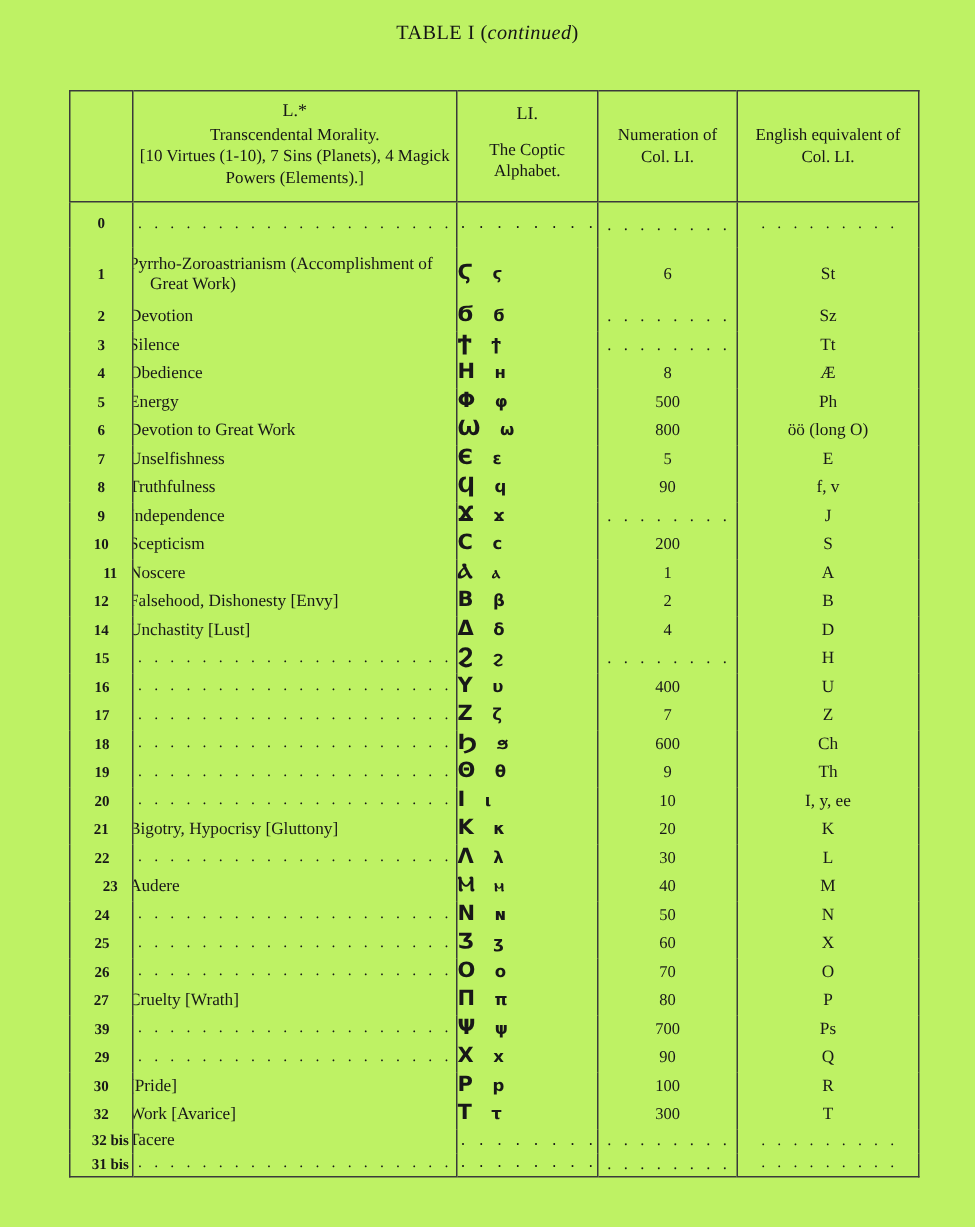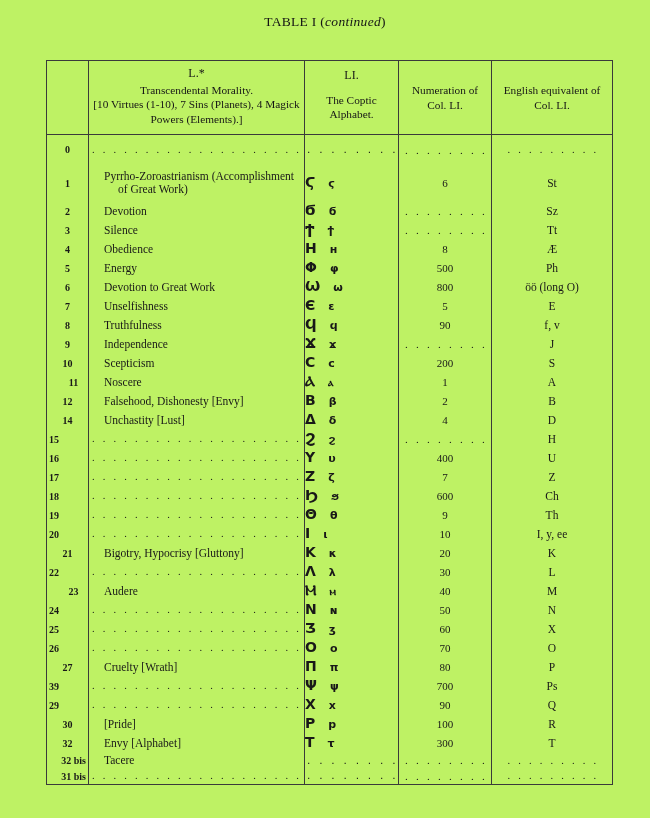--- a/index.html
+++ b/index.html
@@ -25,22 +25,22 @@
   .tbody{display:table-row-group;}
   .tr{display:table-row;height:19px;}
   .tr:nth-child(1){height:30px;}
   .tr:nth-child(2){height:37px;}
   .tr:nth-child(32),.tr:nth-child(33){height:16px;}
   .tr:nth-child(34),.tr:nth-child(35){height:14.5px;}
 
   .td{font-size:11.5px;line-height:1.1;}
   .td.key{font-size:10px;font-weight:bold;text-align:center;padding:0 2px;white-space:nowrap;}
   .ka-l .td.key{text-align:center;padding-left:14px;}
-  .ka-r .td.key{text-align:left;padding-right:1px;}
-  .td.morality{text-align:left;padding-left:29px;text-indent:-14px;}
+  .ka-r .td.key{text-align:center;padding-right:1px;}
+  .td.morality{text-align:left;padding-left:11px;text-indent:-14px;}
   .td.coptic{font-family:"DejaVu Sans",sans-serif;}
   .td.coptic .cap{font-size:14px;font-weight:bold;}
   .td.coptic .sm{font-size:11px;font-weight:bold;margin-left:13px;}
   .td.num{text-align:center;font-size:11px;}
   .td.eng{text-align:center;}
   .dots{white-space:nowrap;overflow:hidden;word-spacing:4.5px;letter-spacing:.5px;
         font-size:10.5px;font-family:"Liberation Serif",serif;font-weight:normal;}
   .td.morality.dots{padding-left:3px;text-indent:0;}
   .td.coptic.dots,.td.num.dots,.td.eng.dots{text-align:center;}
 </style>
@@ -308,21 +308,21 @@
     <div class="td key">30</div>
     <div class="td morality">[Pride]</div>
     <div class="td coptic"><span class="cap">Ρ</span><span class="sm">p</span></div>
     <div class="td num">100</div>
     <div class="td eng">R</div>
   </div>
 
 
   <div class="tr ka-c">
     <div class="td key">32</div>
-    <div class="td morality">Envy [Alphabet]</div>
+    <div class="td morality">Work [Avarice]</div>
     <div class="td coptic"><span class="cap">Τ</span><span class="sm">τ</span></div>
     <div class="td num">300</div>
     <div class="td eng">T</div>
   </div>
 
   <div class="tr ka-l">
     <div class="td key">32 bis</div>
     <div class="td morality">Tacere</div>
     <div class="td coptic dots">. . . . . . . .</div>
     <div class="td num dots">. . . . . . . .</div>

